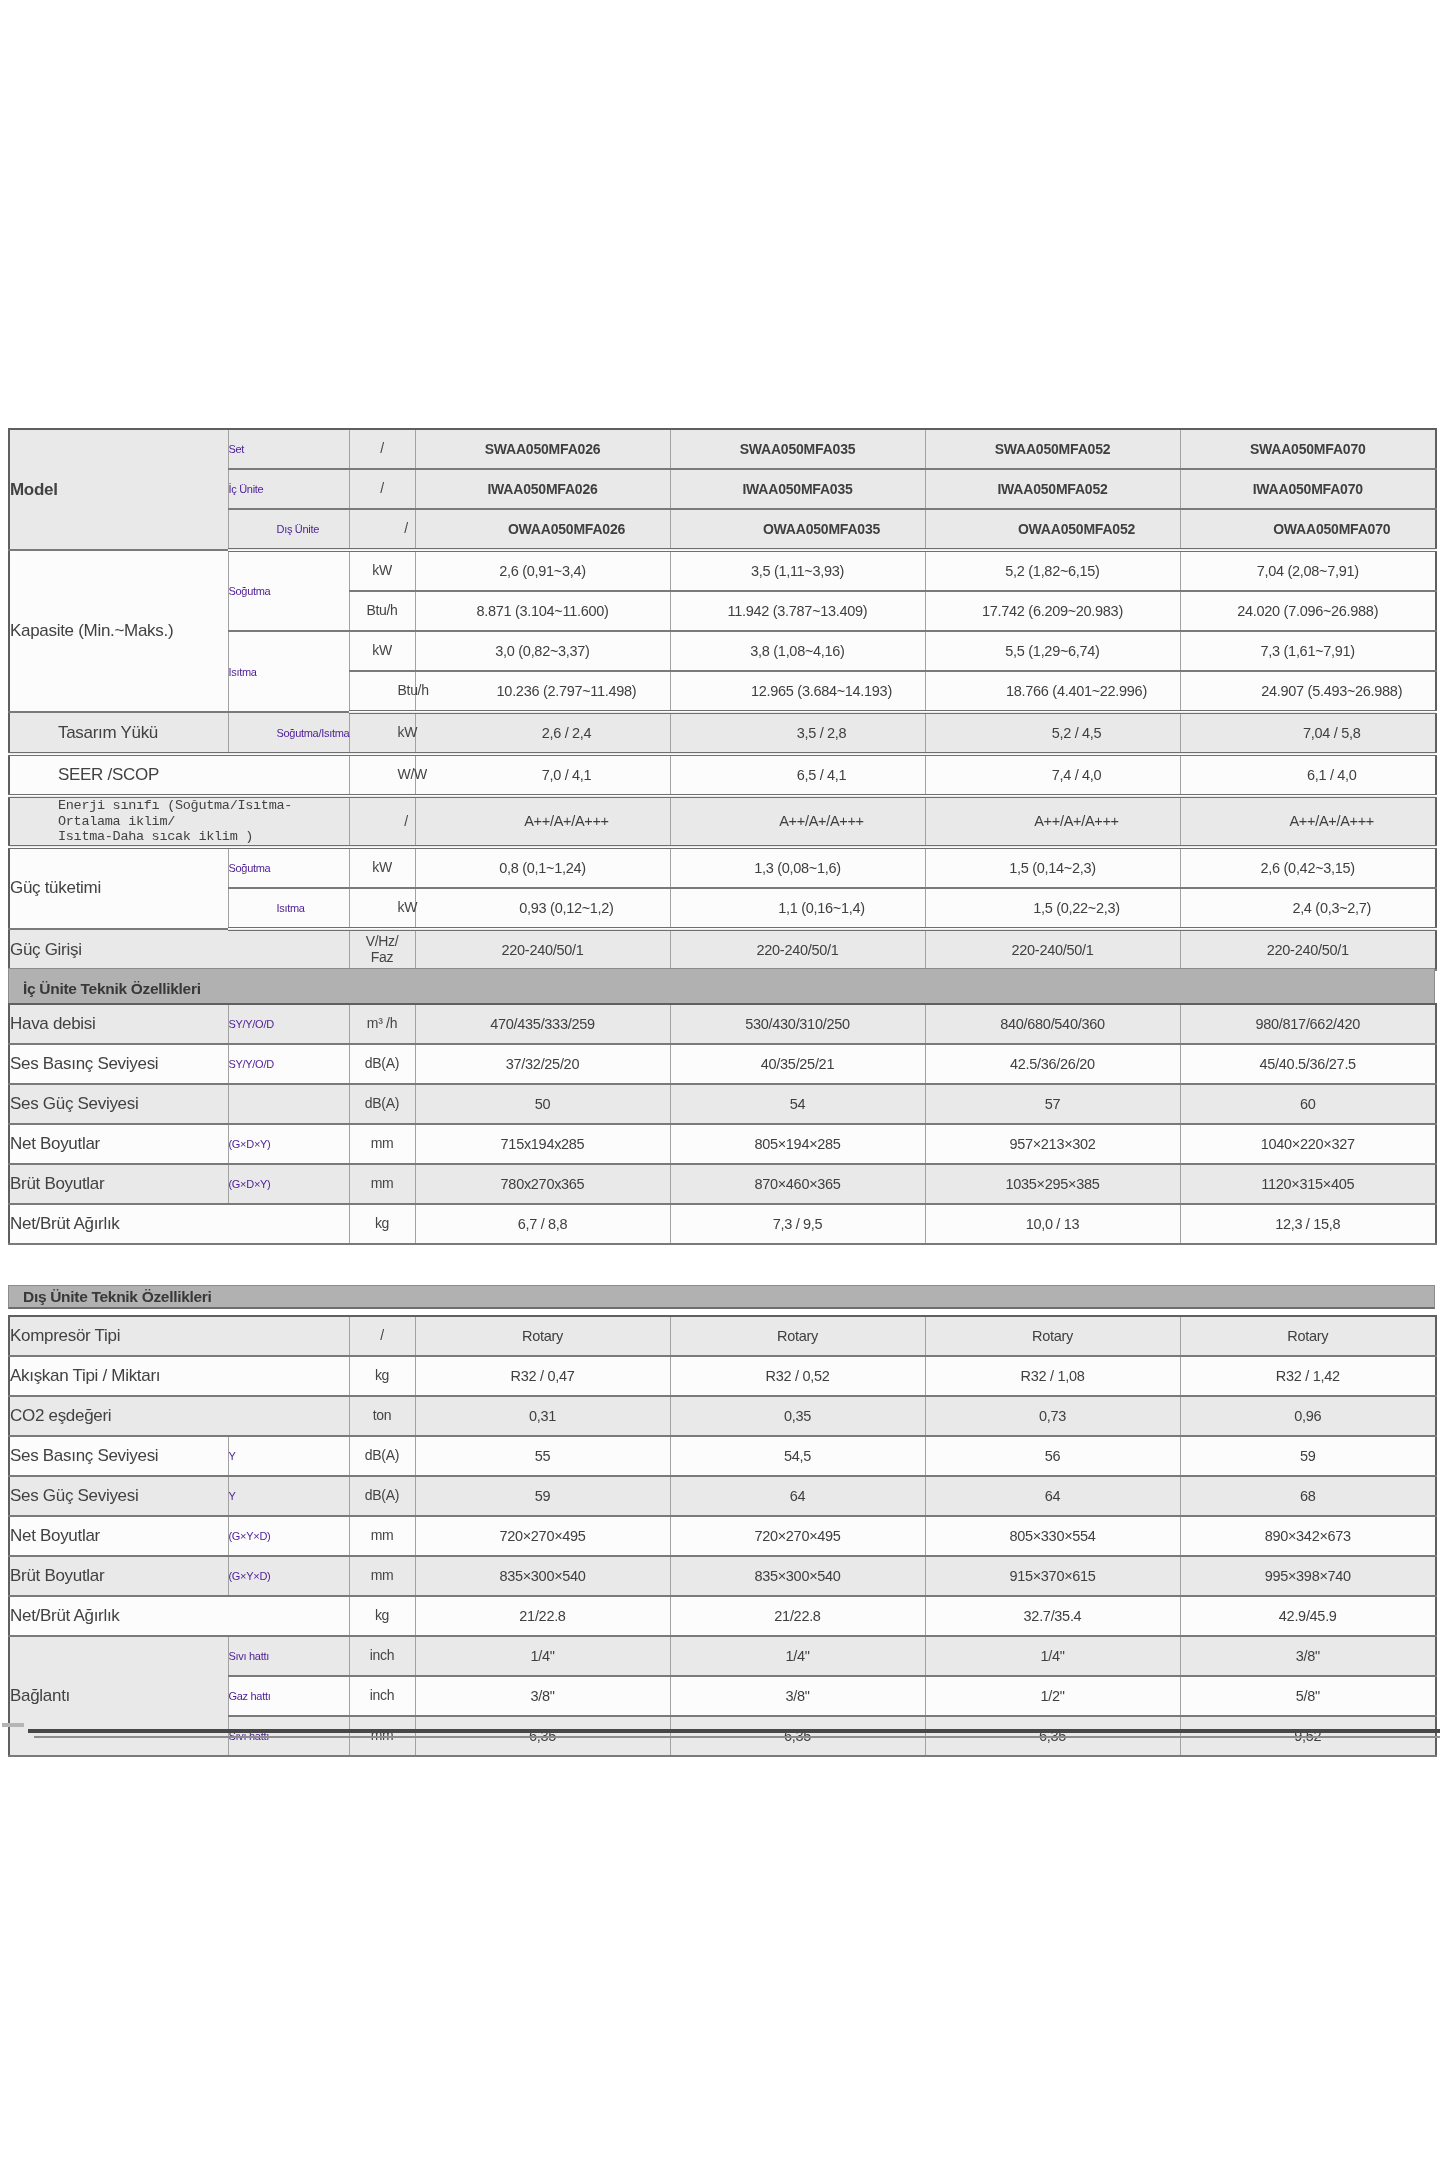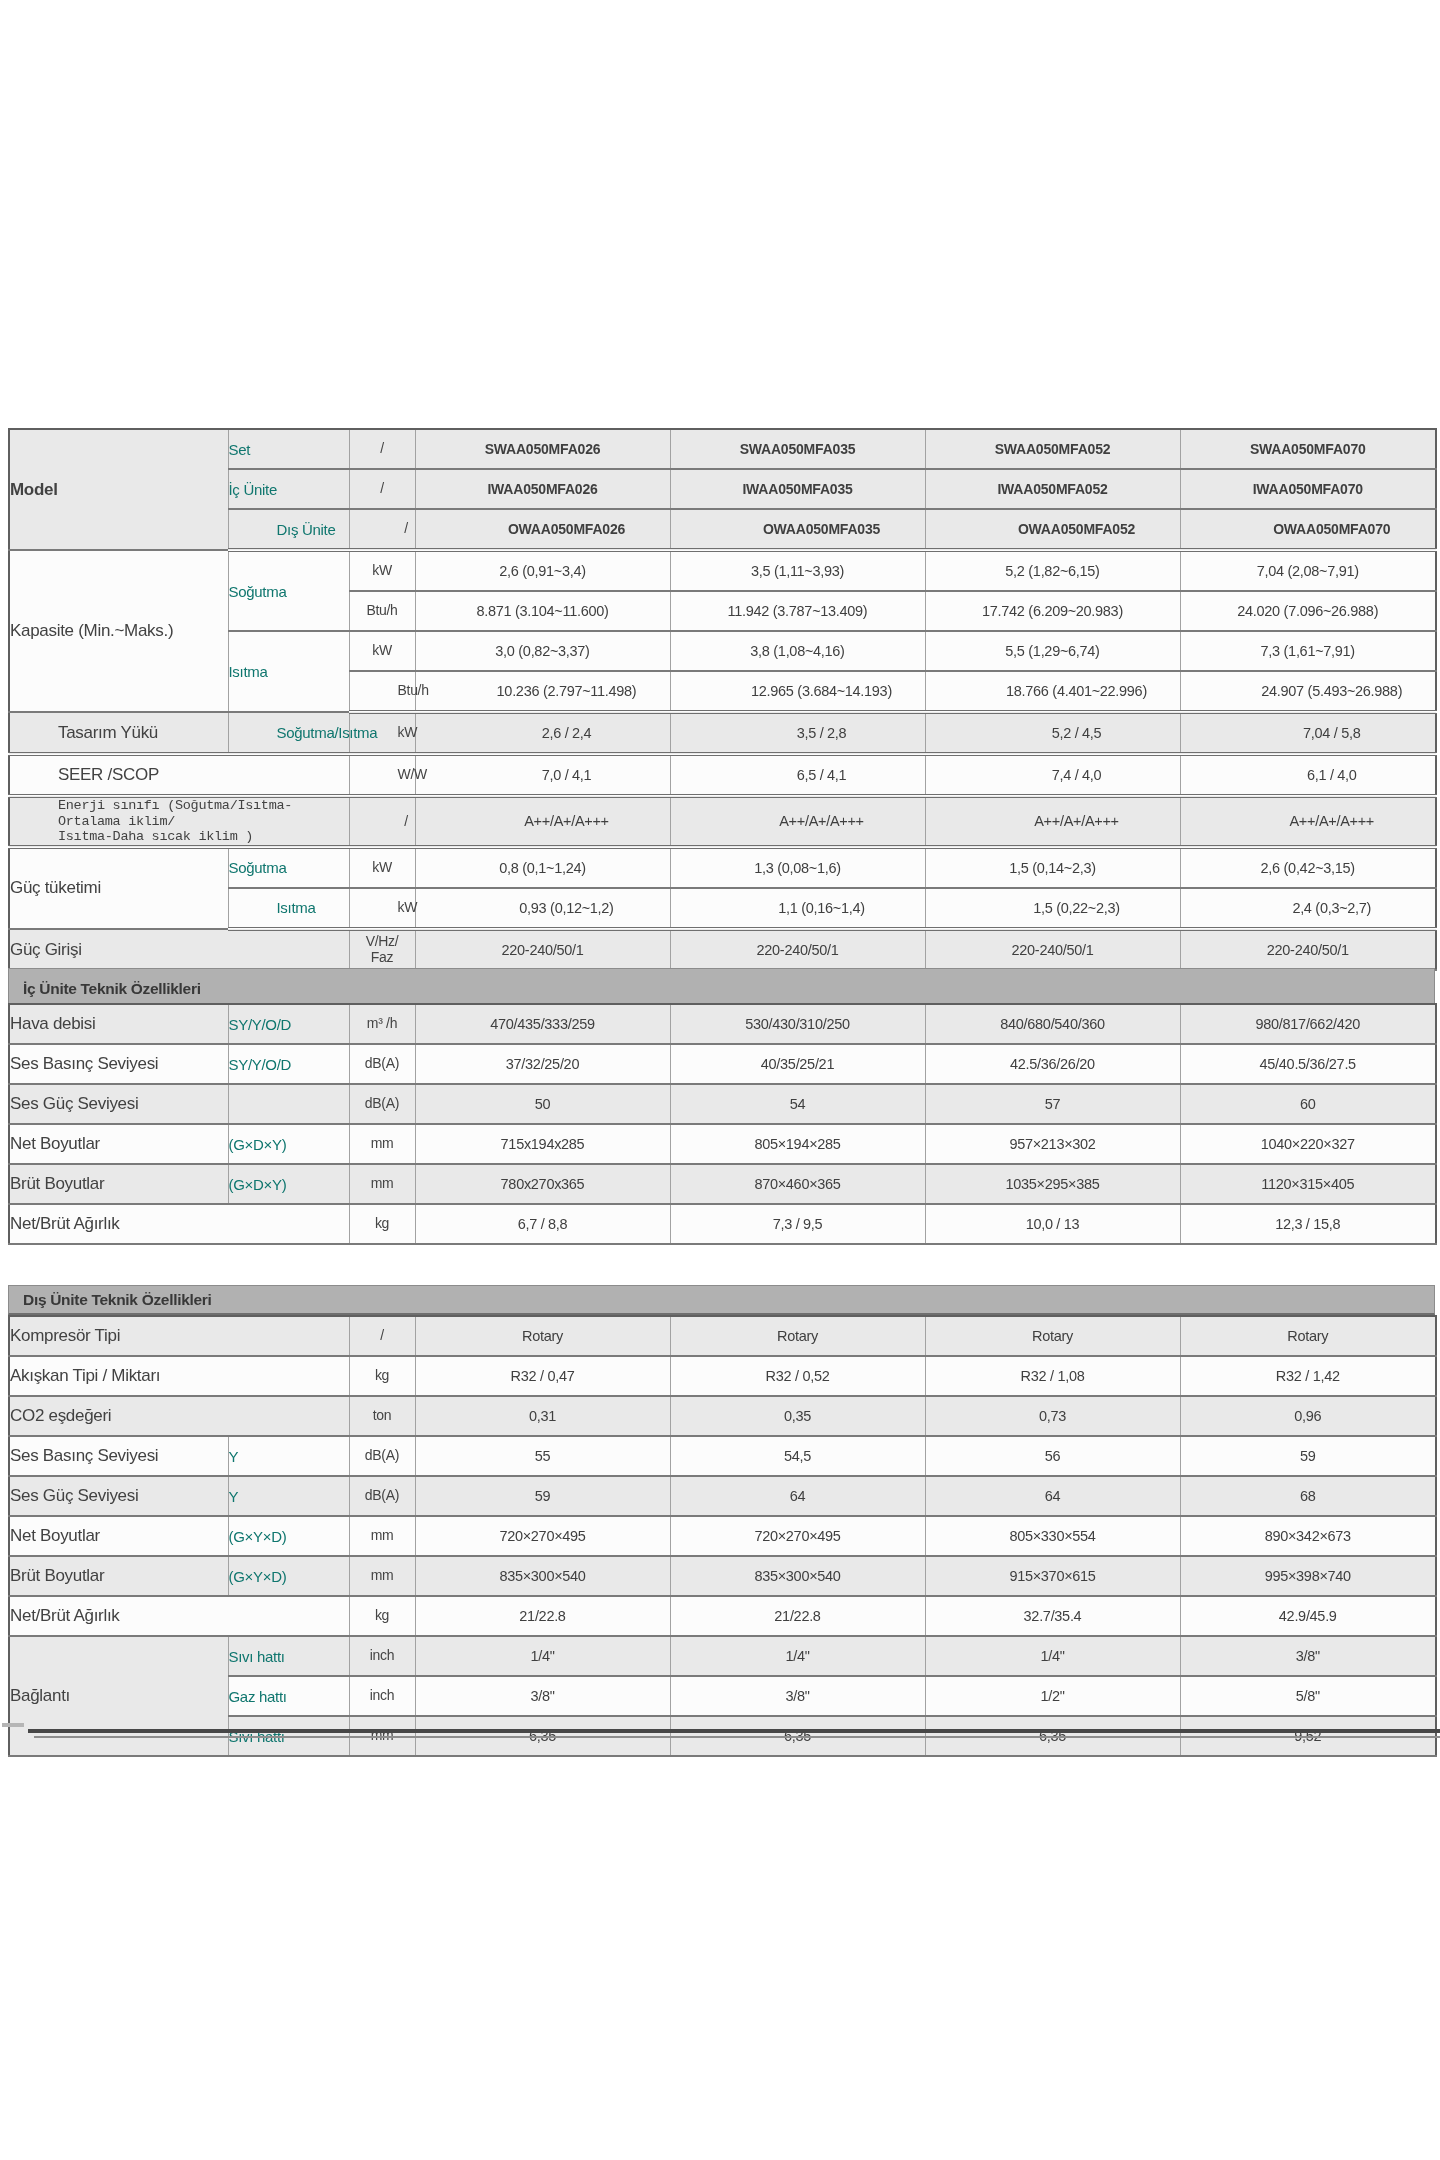--- a/index.html
+++ b/index.html
@@ -9,21 +9,21 @@
   table.spec{position:absolute;left:8px;width:1427px;border-collapse:collapse;
              table-layout:fixed;background:#fcfcfc;border:2px solid #5f5f5f;}
   table.spec td{border-bottom:2px solid #7a7a7a;border-right:1px solid #a2a2a2;
                 height:38px;padding:0;vertical-align:middle;background:#fcfcfc;
                 letter-spacing:-0.3px;}
   tr.grp td{border-bottom:4px double #6f6f6f;padding-left:48px;}
   tr.shade td{background:#e9e9e9;}
   td.cshade{background:#e9e9e9 !important;}
   td.lbl{padding-left:12px;font-size:17px;color:#424242;white-space:pre-line;line-height:1.15;}
   td.lbl.sm{font-size:13.5px;font-family:Liberation Mono, monospace;}
-  td.sub{padding-left:10px;font-size:15px;color:#0f766e;}
+  td.sub{padding-left:10px;font-size:11px;color:#4c1d95;}
   td.unit{text-align:center;font-size:14px;color:#454545;white-space:pre-line;line-height:1.1;}
   td.val{text-align:center;font-size:14.5px;color:#3f3f3f;}
   .b{font-weight:bold;}
   td.val.b{font-size:14px;letter-spacing:-0.2px;}
   .secbar{position:absolute;left:8px;width:1427px;box-sizing:border-box;
           background:#b1b1b1;border:1px solid #8c8c8c;border-bottom:2px solid #6e6e6e;
           display:flex;align-items:center;padding-left:14px;}
   .secbar span{font-weight:bold;font-size:15.5px;color:#383838;letter-spacing:-0.3px;}
   .cutline{position:absolute;left:28px;top:1729px;width:1412px;height:4px;background:#474747;}
   .cutline-thin{position:absolute;left:34px;top:1736px;width:1406px;height:2px;background:#8d8d8d;}
@@ -220,21 +220,21 @@
         <td class="lbl" colspan="2">Net/Brüt Ağırlık</td>
         <td class="unit">kg</td>
         <td class="val">6,7 / 8,8</td>
         <td class="val">7,3 / 9,5</td>
         <td class="val">10,0 / 13</td>
         <td class="val">12,3 / 15,8</td>
       </tr>
     </tbody>
   </table>
 
-  <div class="secbar" style="top:1285px;height:30px;">
+  <div class="secbar" style="top:1285px;height:24px;">
     <span>Dış Ünite Teknik Özellikleri</span>
   </div>
 
   <table class="spec" style="top:1315px;">
     <colgroup>
         <col style="width:219px">
         <col style="width:121px">
         <col style="width:66px">
         <col style="width:255px">
         <col style="width:255px">

